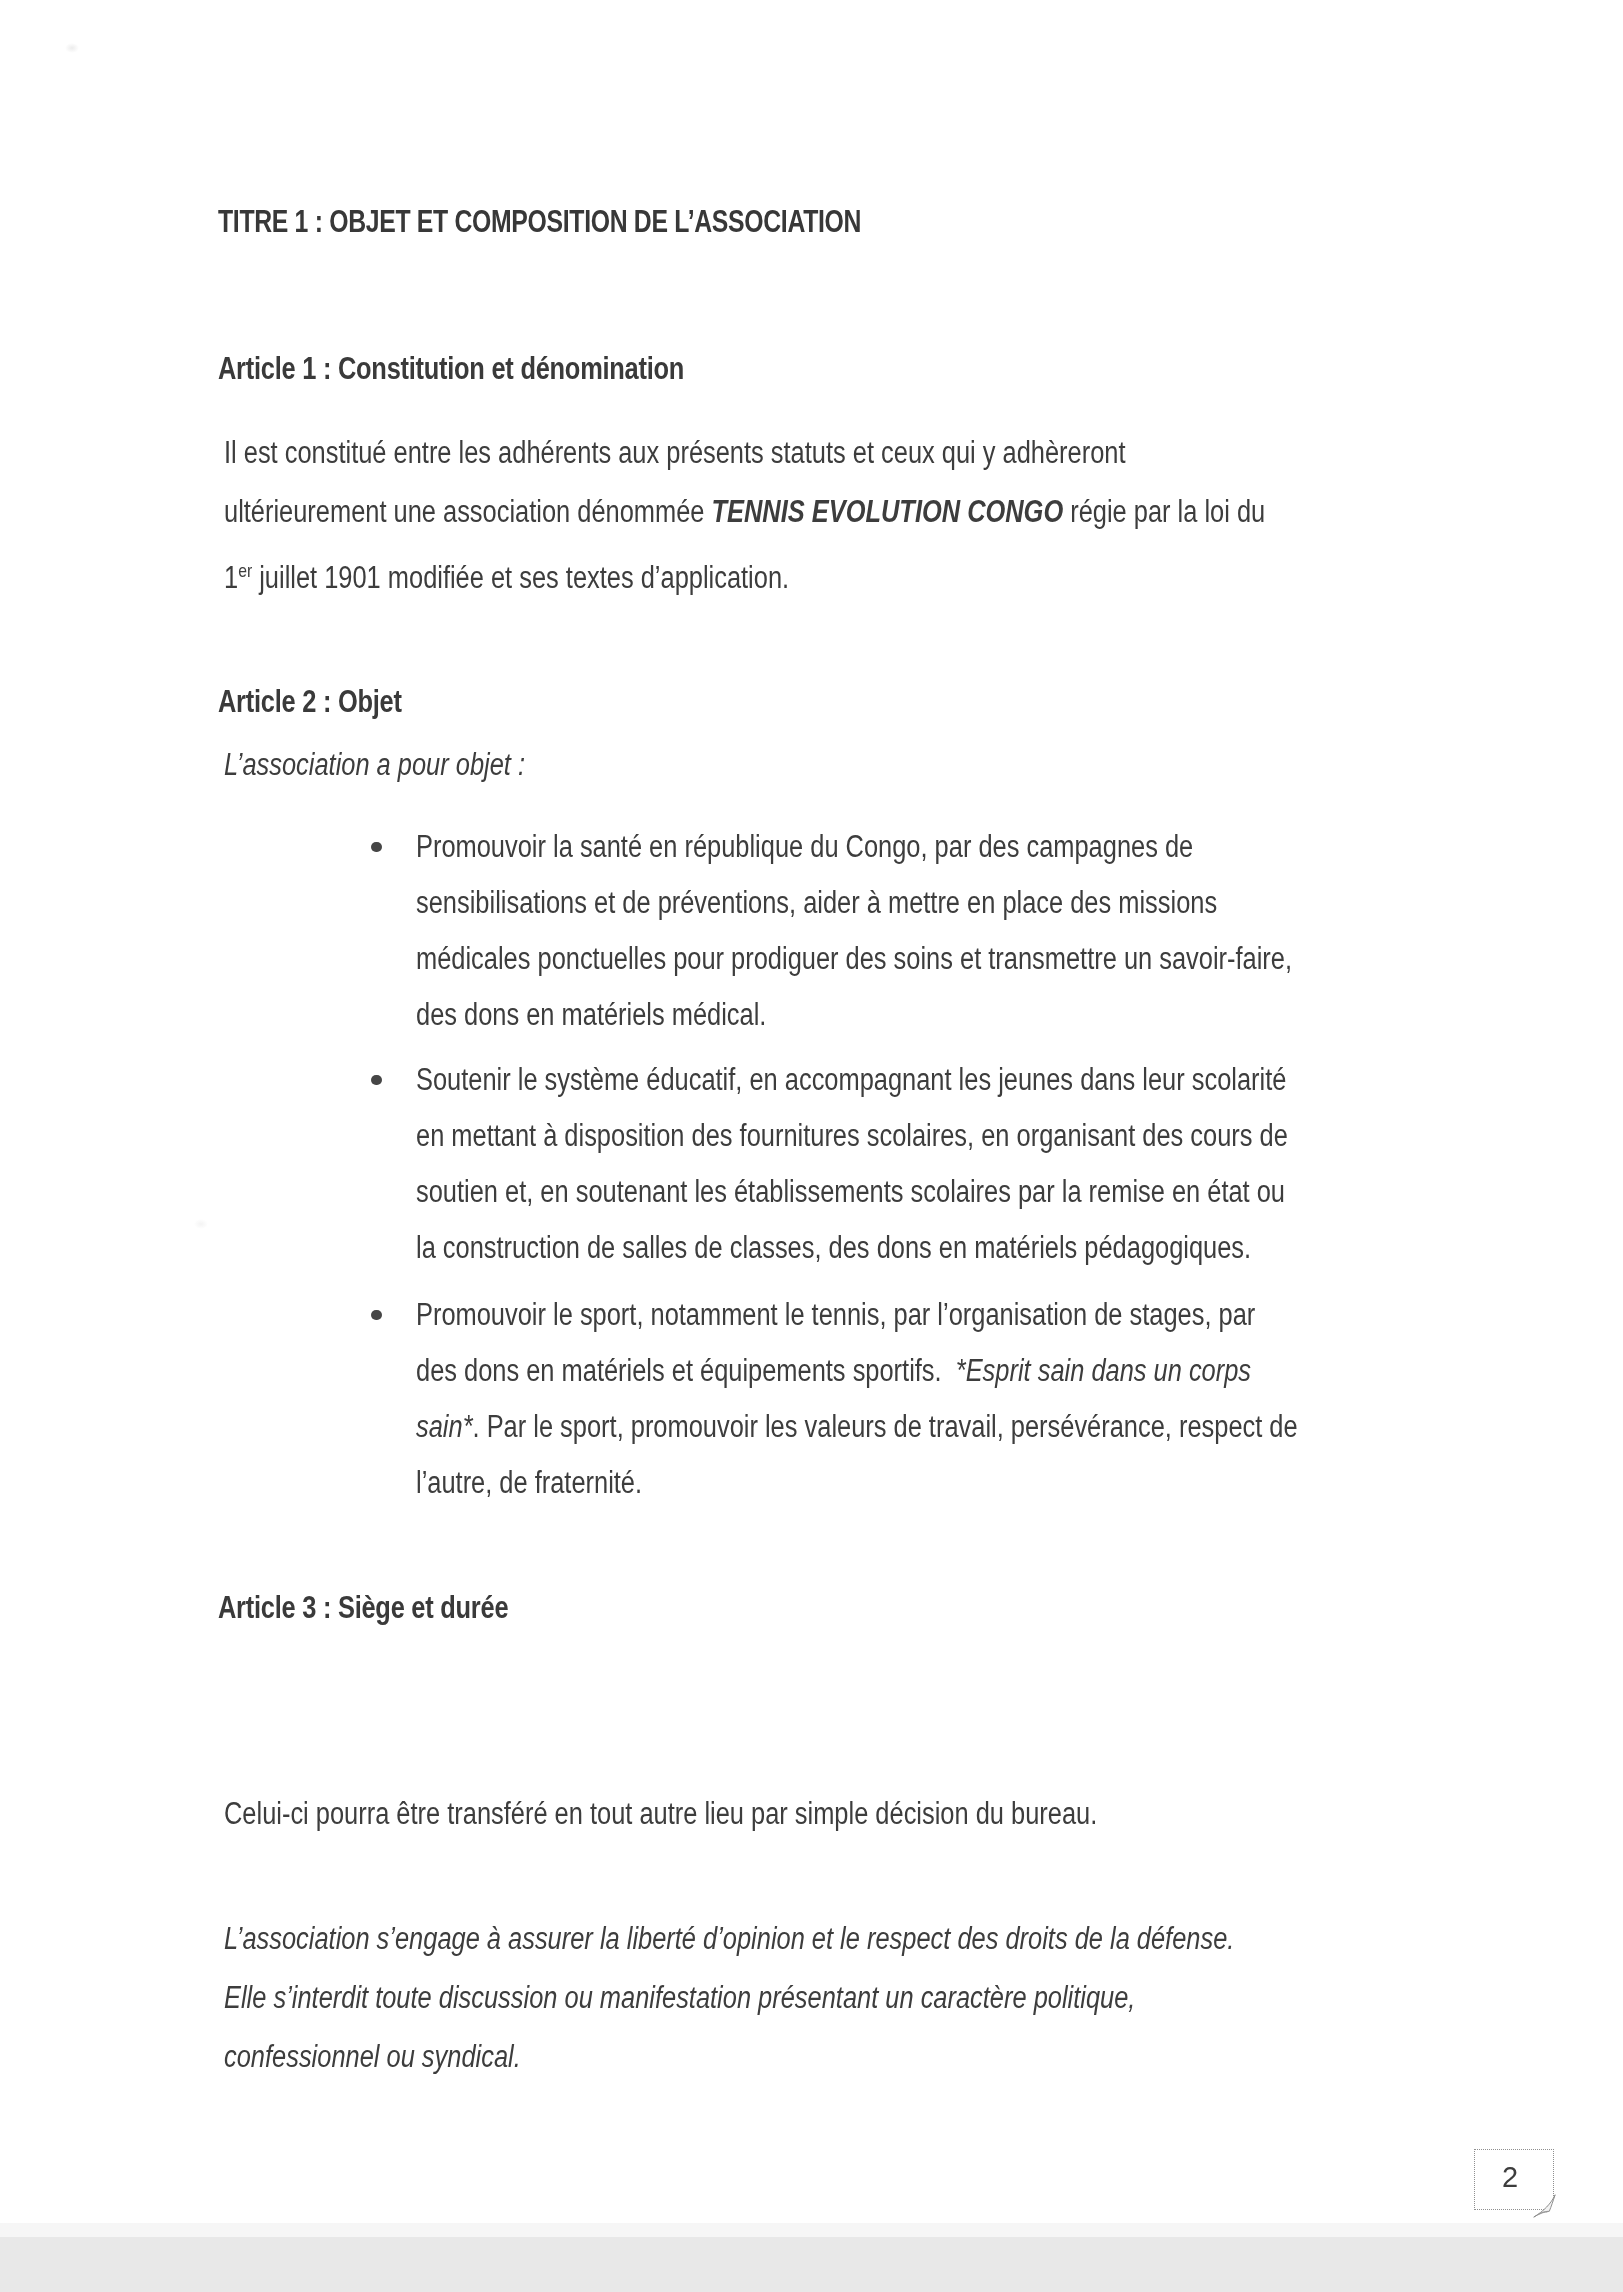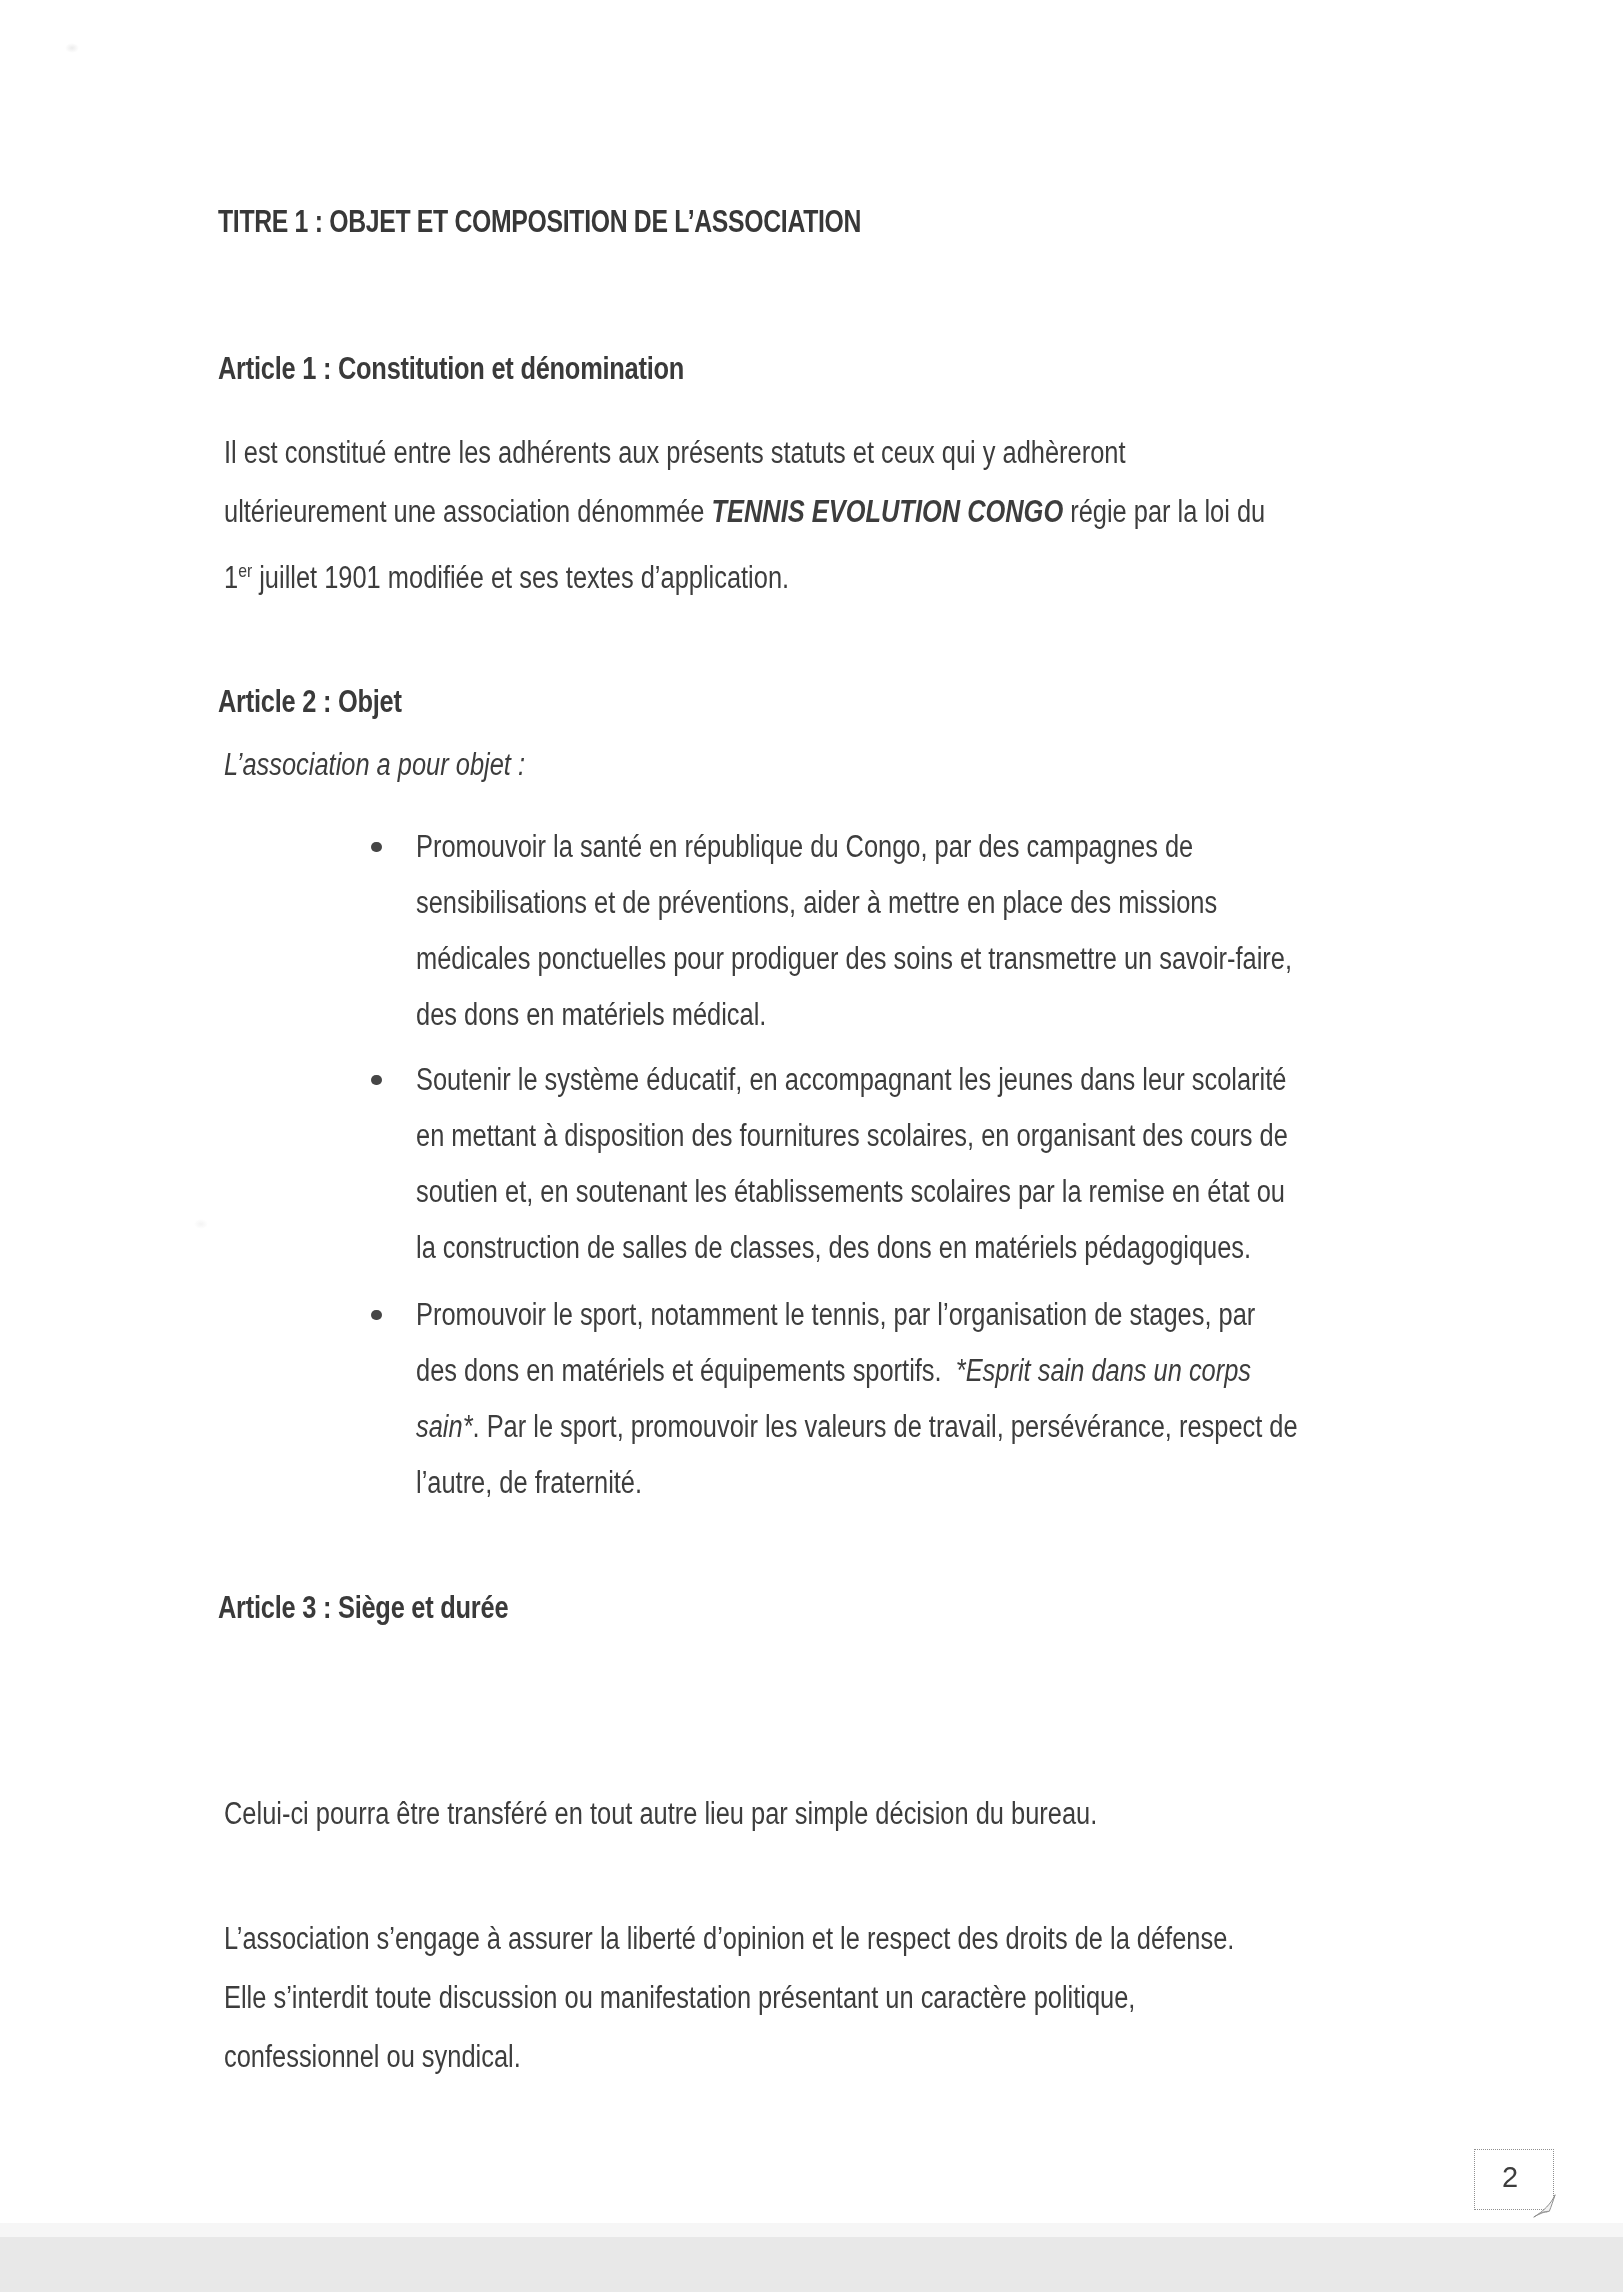--- a/index.html
+++ b/index.html
@@ -114,21 +114,21 @@
         <div class="line"><span>des dons en matériels et équipements sportifs.  </span><span class="i">*Esprit sain dans un corps</span></div>
         <div class="line"><span class="i">sain*</span><span>. Par le sport, promouvoir les valeurs de travail, persévérance, respect de</span></div>
         <div class="line"><span>l’autre, de fraternité.</span></div>
       </div>
   </div>
 
   <div class="abs heading" style="left:218px;top:1590px;">Article 3 : Siège et durée</div>
   <div class="abs para" style="top:1784px;">
       <div class="line"><span>Celui-ci pourra être transféré en tout autre lieu par simple décision du bureau.</span></div>
     </div>
-  <div class="abs para" style="top:1909px;">
+  <div class="abs para" style="top:1909px;font-style:italic;">
       <div class="line"><span>L’association s’engage à assurer la liberté d’opinion et le respect des droits de la défense.</span></div>
       <div class="line"><span>Elle s’interdit toute discussion ou manifestation présentant un caractère politique,</span></div>
       <div class="line"><span>confessionnel ou syndical.</span></div>
     </div>
 
   <div class="abs page-number-box">
     <span class="page-number">2</span>
     <svg class="corner-curl" width="33" height="33" viewBox="0 0 34 34">
       <path d="M31,6 C27,16 18,25 6,31 L31,31 Z" fill="#ffffff" stroke="none"></path>
       <path d="M30,7 C26,16 18,24 8,30 C14,26 19,24 24,24 C26,19 28,13 30,7 Z" fill="#f3f3f3" stroke="#8a8a8a" stroke-width="1"></path>

